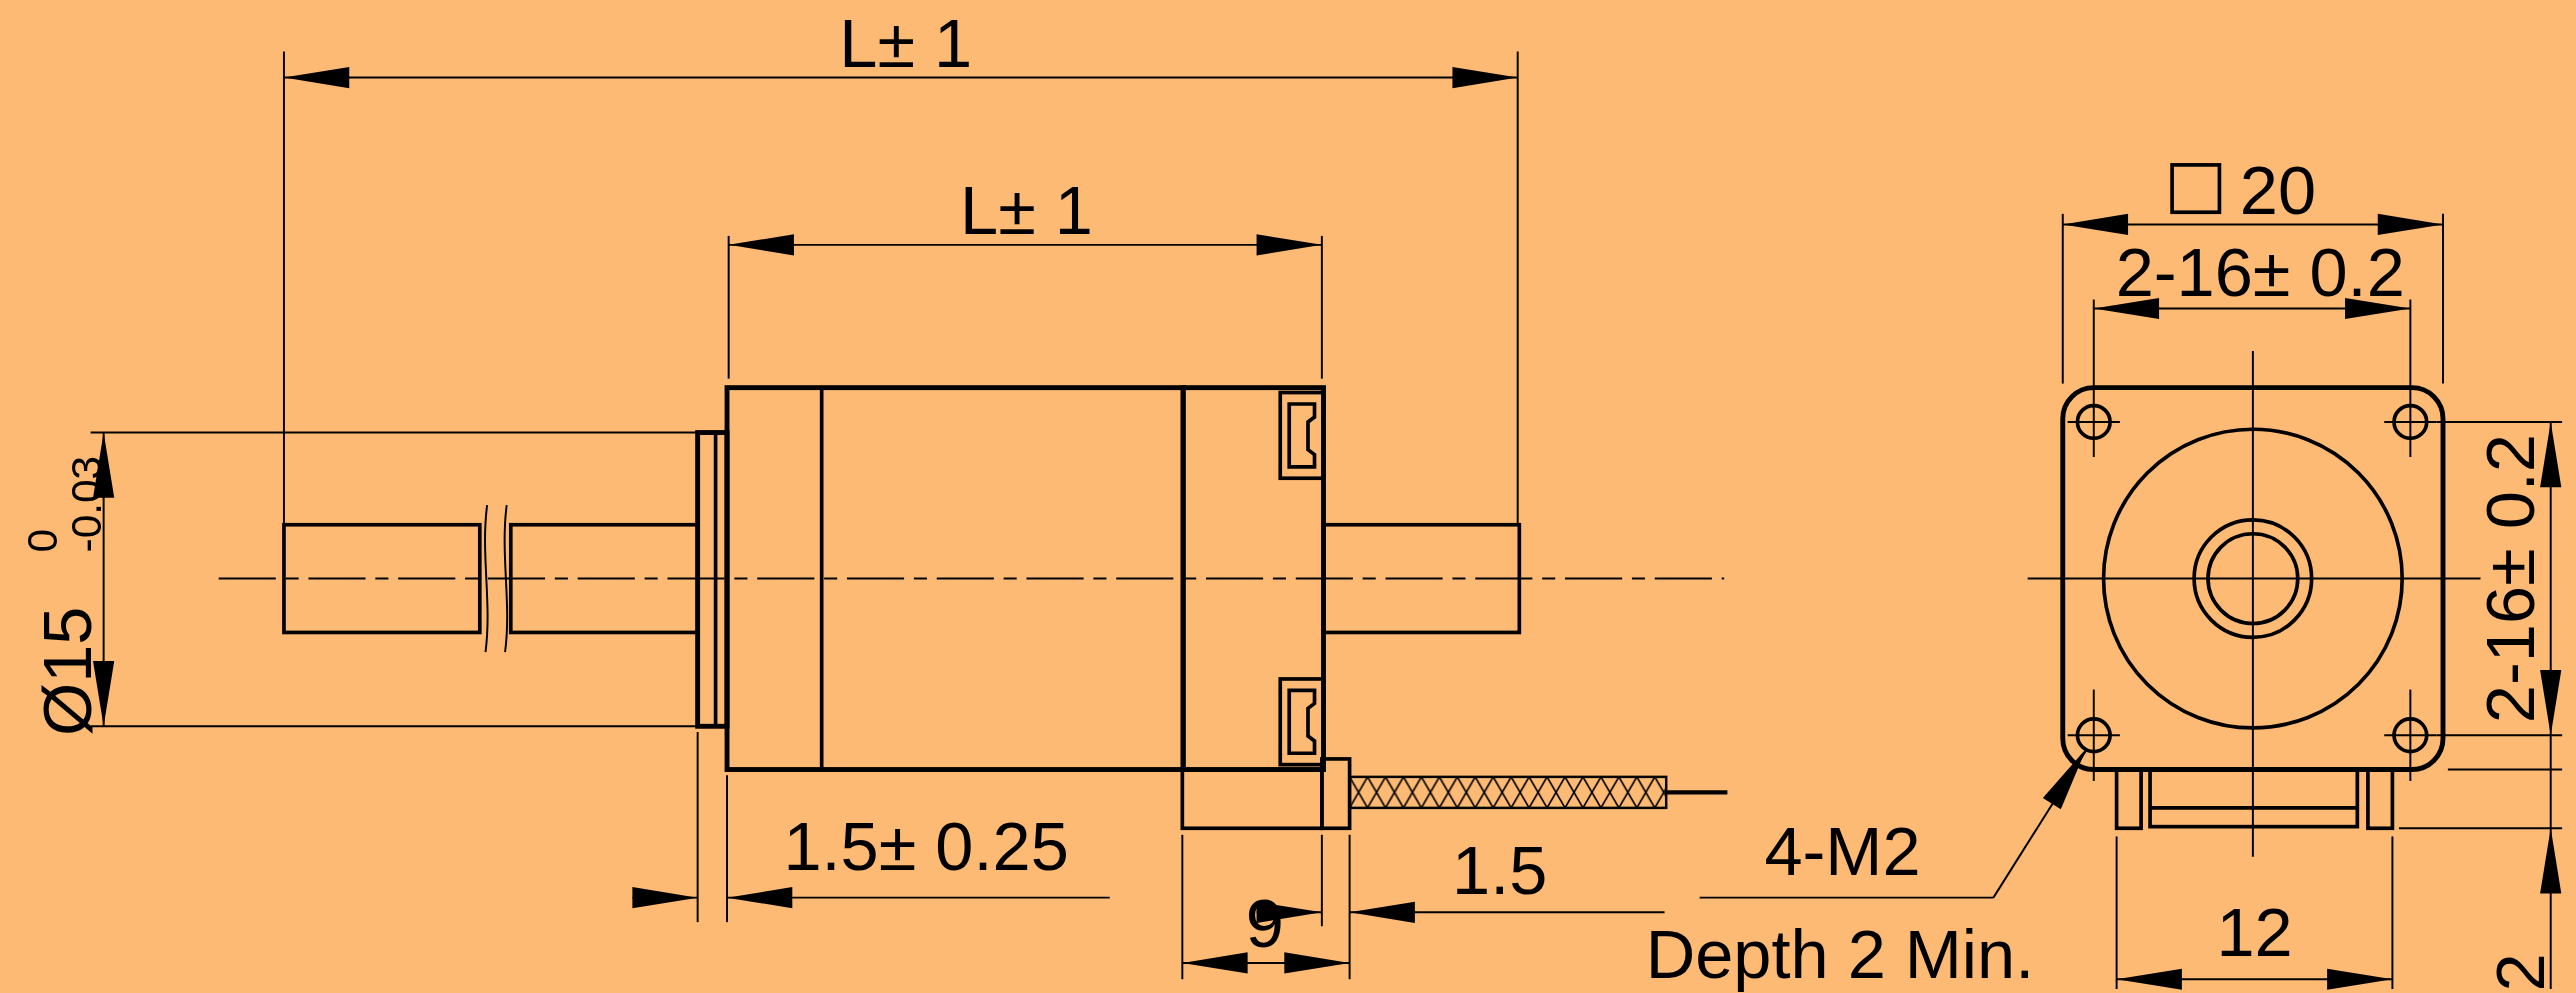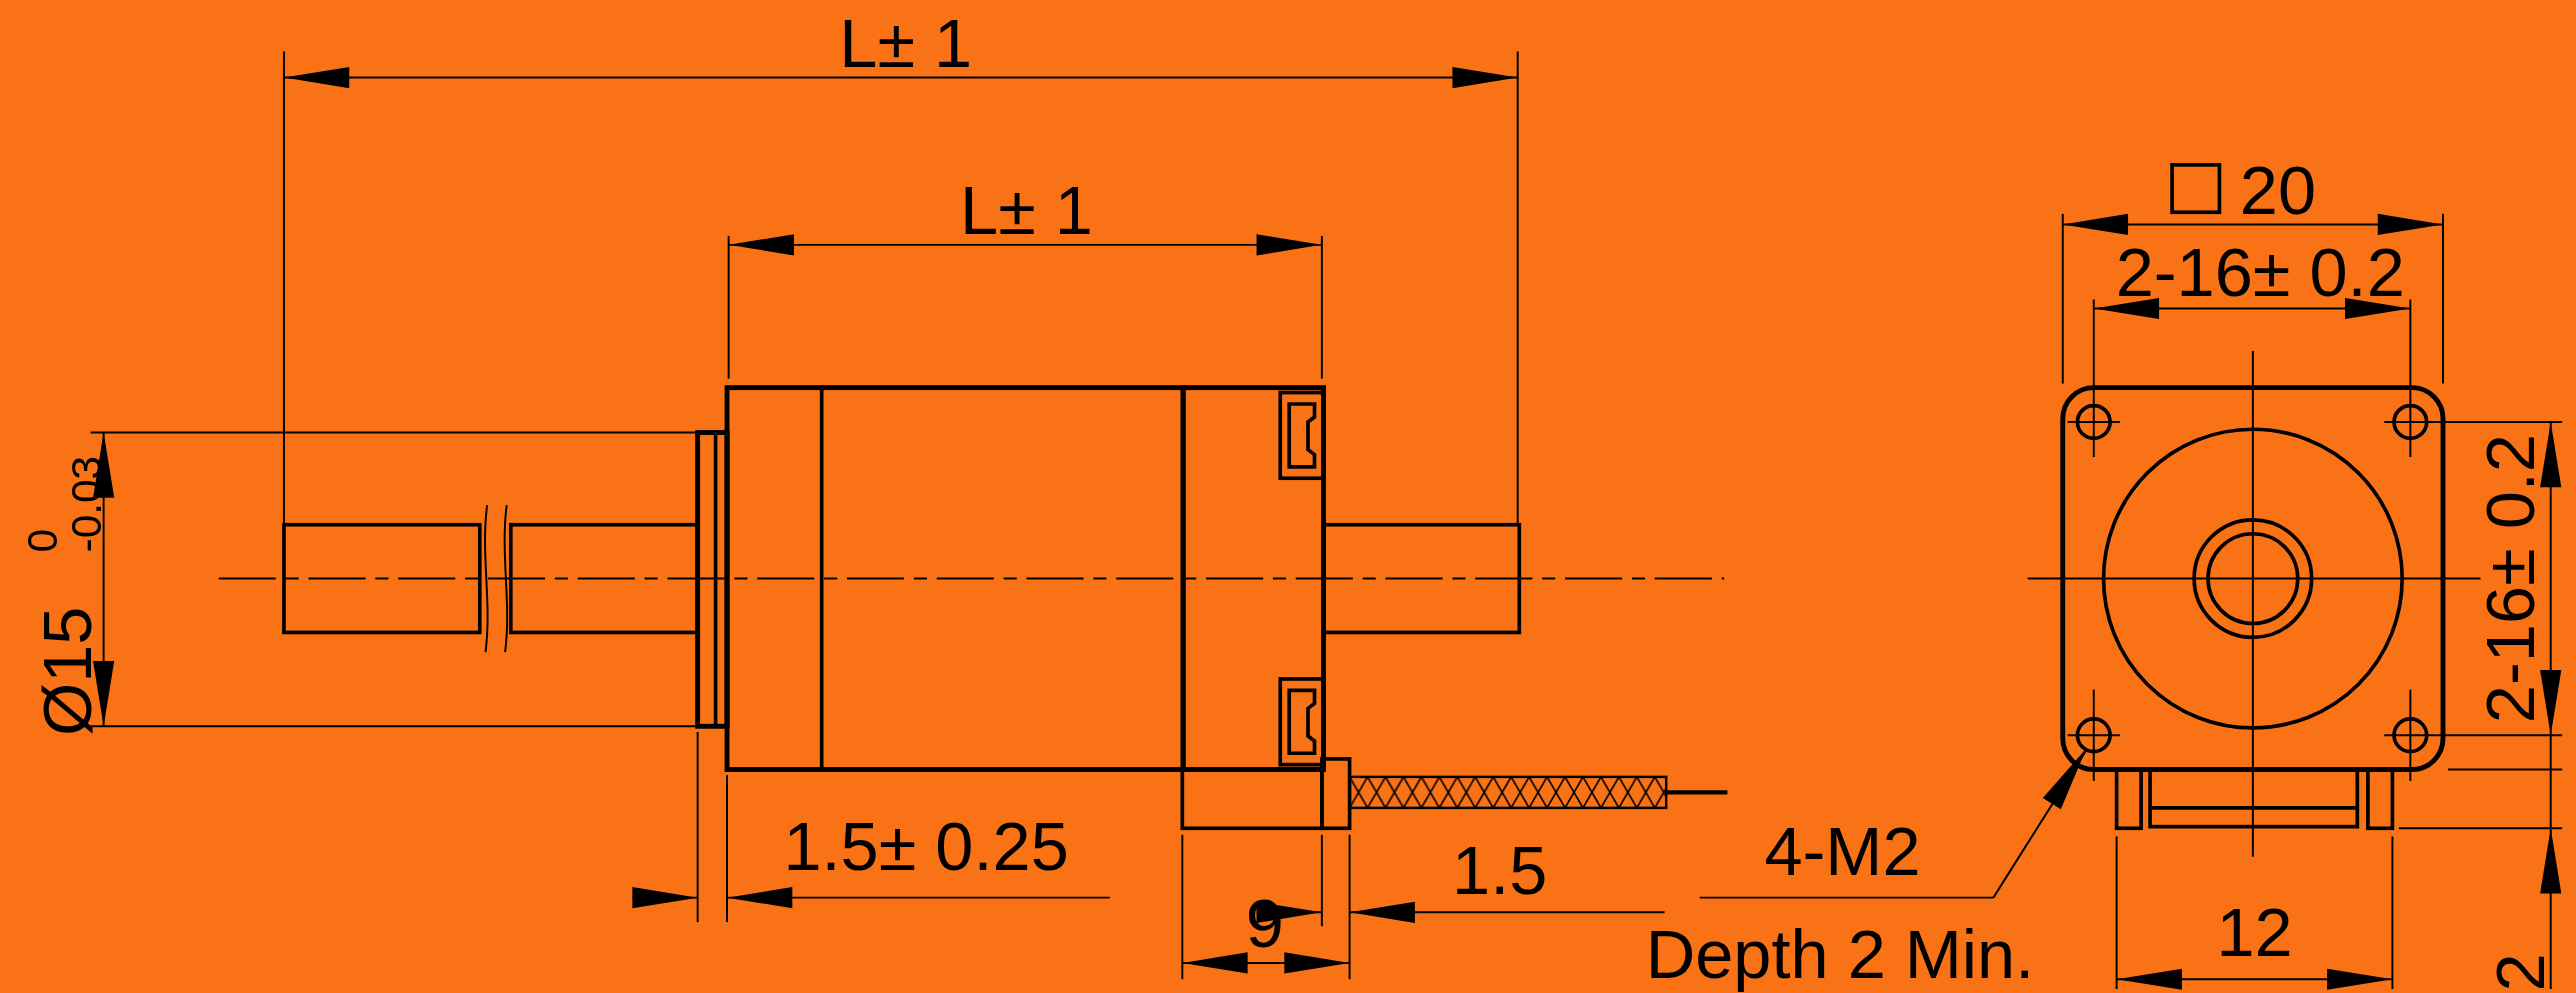--- a/index.html
+++ b/index.html
@@ -3,21 +3,21 @@
 <meta charset="utf-8">
 <style>
   html, body {
     margin: 0;
     padding: 0;
     background: #ffffff;
   }
   .drawing-stage {
     width: 2576px;
     height: 994px;
-    background: #f97316;
+    background: #fdba74;
     position: relative;
     overflow: hidden;
   }
   svg { display: block; }
   text {
     font-family: "Liberation Sans", "DejaVu Sans", sans-serif;
     fill: #000000;
   }
   .dim-text   { font-size: 84px; }
   .dim-text-sm{ font-size: 52px; }

